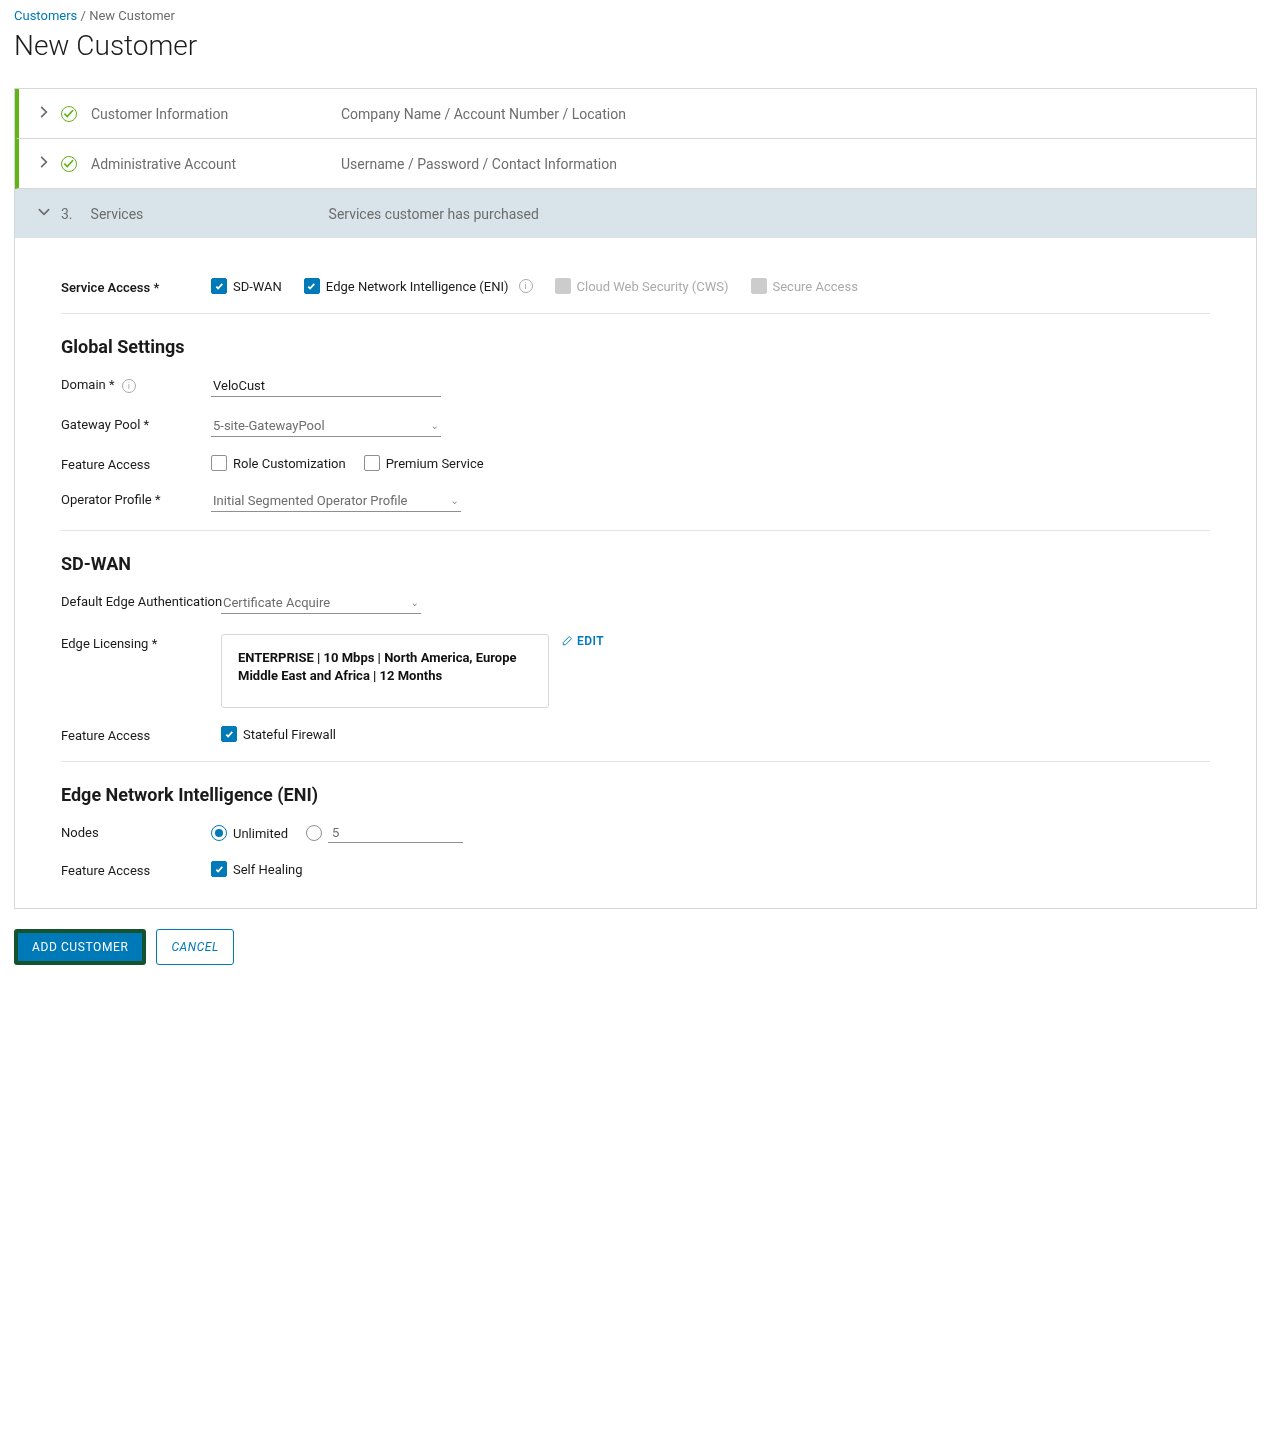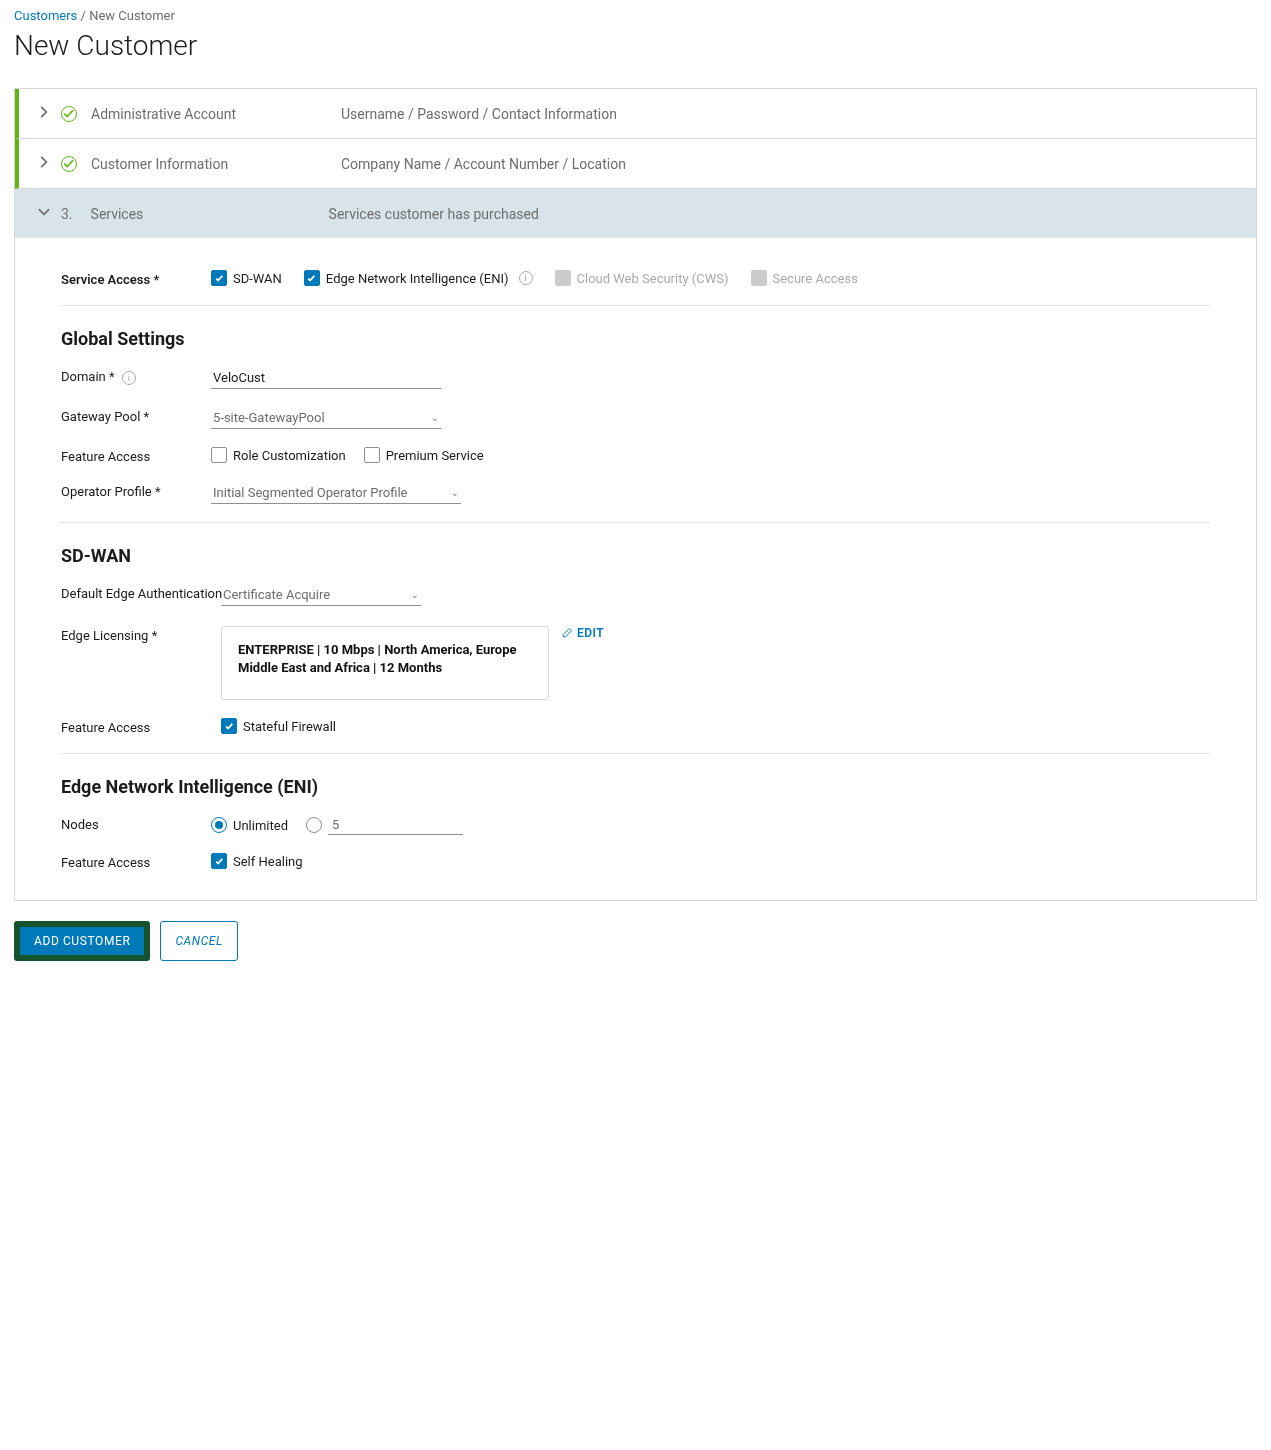--- a/index.html
+++ b/index.html
@@ -38,21 +38,21 @@
   .chev { width: 14px; display:inline-block; margin-right: 10px; color:#6d6d6d;}
   .check-circle {
     width:16px; height:16px; border-radius:50%;
     border:1.5px solid #60b515; display:inline-flex; align-items:center; justify-content:center;
     margin-right: 14px; color:#60b515; font-size:10px;
   }
   .step-num { margin-right: 18px; color:#6d6d6d;}
   .step-label { width: 250px; color:#6d6d6d;}
   .step-desc { color:#6d6d6d;}
   .content {
-    padding: 32px 46px 30px 46px;
+    padding: 40px 46px 30px 46px;
   }
   .section-row { display:flex; align-items:flex-start; margin-bottom: 18px;}
   .section-row .label {
     width: 150px; font-size:13px; color:#1b1b1b; padding-top:2px;
   }
   .section-row .label.small { width:180px; }
   .bold { font-weight:600;}
   .hr { border:0; border-top:1px solid #e3e3e3; margin: 16px 0 22px 0;}
   h3.section-title { font-size:18px; font-weight:700; color:#1b1b1b; margin: 10px 0 18px 0;}
   .chk-group { display:flex; gap: 22px; align-items:center; flex-wrap:wrap;}
@@ -101,21 +101,21 @@
     border:0; border-bottom:1px solid #8f8f8f; width:135px; font-size:13px; padding:2px 4px;
     outline:none; font-family:inherit; color:#6d6d6d;
   }
   .footer { margin-top:20px;}
   .footer-row { display:flex; align-items:center; gap:8px; margin-bottom:12px; font-size:13px; color:#555;}
   .btn-row { display:flex; gap:10px;}
   .btn {
     padding:7px 14px; font-size:12px; letter-spacing:0.6px; border-radius:3px; cursor:pointer;
     font-family:inherit;
   }
-  .btn.primary { background:#0079b8; color:#fff; border:6px solid #14532d;}
+  .btn.primary { background:#0079b8; color:#fff; border:4px solid #14532d;}
   .btn.secondary { background:#fff; color:#0079b8; border:1px solid #0079b8;font-style:italic;}
 </style>
 </head>
 <body>
 
 <div class="breadcrumb">
   <a href="#">Customers</a>
   <span>/</span>
   <span>New Customer</span>
 </div>
@@ -128,37 +128,37 @@
     <span class="chev">
       <svg viewBox="0 0 12 12">
           <path d="M4 2l4 4-4 4" stroke="#6d6d6d" stroke-width="1.5" fill="none" stroke-linecap="round"></path>
         </svg>
     </span>
     <span class="check-circle">
       <svg viewBox="0 0 12 12">
           <path d="M2.5 6.2l2 2 4.5-5" stroke="#60b515" stroke-width="1.5" fill="none" stroke-linecap="round"></path>
         </svg>
     </span>
+    <span class="step-label">Customer Information</span>
+    <span class="step-desc">Company Name / Account Number / Location</span>
+  </div>
+
+  <div class="step-row done">
+    <span class="chev">
+      <svg viewBox="0 0 12 12">
+          <path d="M4 2l4 4-4 4" stroke="#6d6d6d" stroke-width="1.5" fill="none" stroke-linecap="round"></path>
+        </svg>
+    </span>
+    <span class="check-circle">
+      <svg viewBox="0 0 12 12">
+          <path d="M2.5 6.2l2 2 4.5-5" stroke="#60b515" stroke-width="1.5" fill="none" stroke-linecap="round"></path>
+        </svg>
+    </span>
     <span class="step-label">Administrative Account</span>
     <span class="step-desc">Username / Password / Contact Information</span>
-  </div>
-
-  <div class="step-row done">
-    <span class="chev">
-      <svg viewBox="0 0 12 12">
-          <path d="M4 2l4 4-4 4" stroke="#6d6d6d" stroke-width="1.5" fill="none" stroke-linecap="round"></path>
-        </svg>
-    </span>
-    <span class="check-circle">
-      <svg viewBox="0 0 12 12">
-          <path d="M2.5 6.2l2 2 4.5-5" stroke="#60b515" stroke-width="1.5" fill="none" stroke-linecap="round"></path>
-        </svg>
-    </span>
-    <span class="step-label">Customer Information</span>
-    <span class="step-desc">Company Name / Account Number / Location</span>
   </div>
 
   <div class="step-row active" style="border-bottom:0;">
     <span class="chev">
       <svg viewBox="0 0 12 12">
           <path d="M2 4l4 4 4-4" stroke="#6d6d6d" stroke-width="1.5" fill="none" stroke-linecap="round"></path>
         </svg>
     </span>
     <span class="step-num">3.</span>
     <span class="step-label" style="width:238px;">Services</span>

